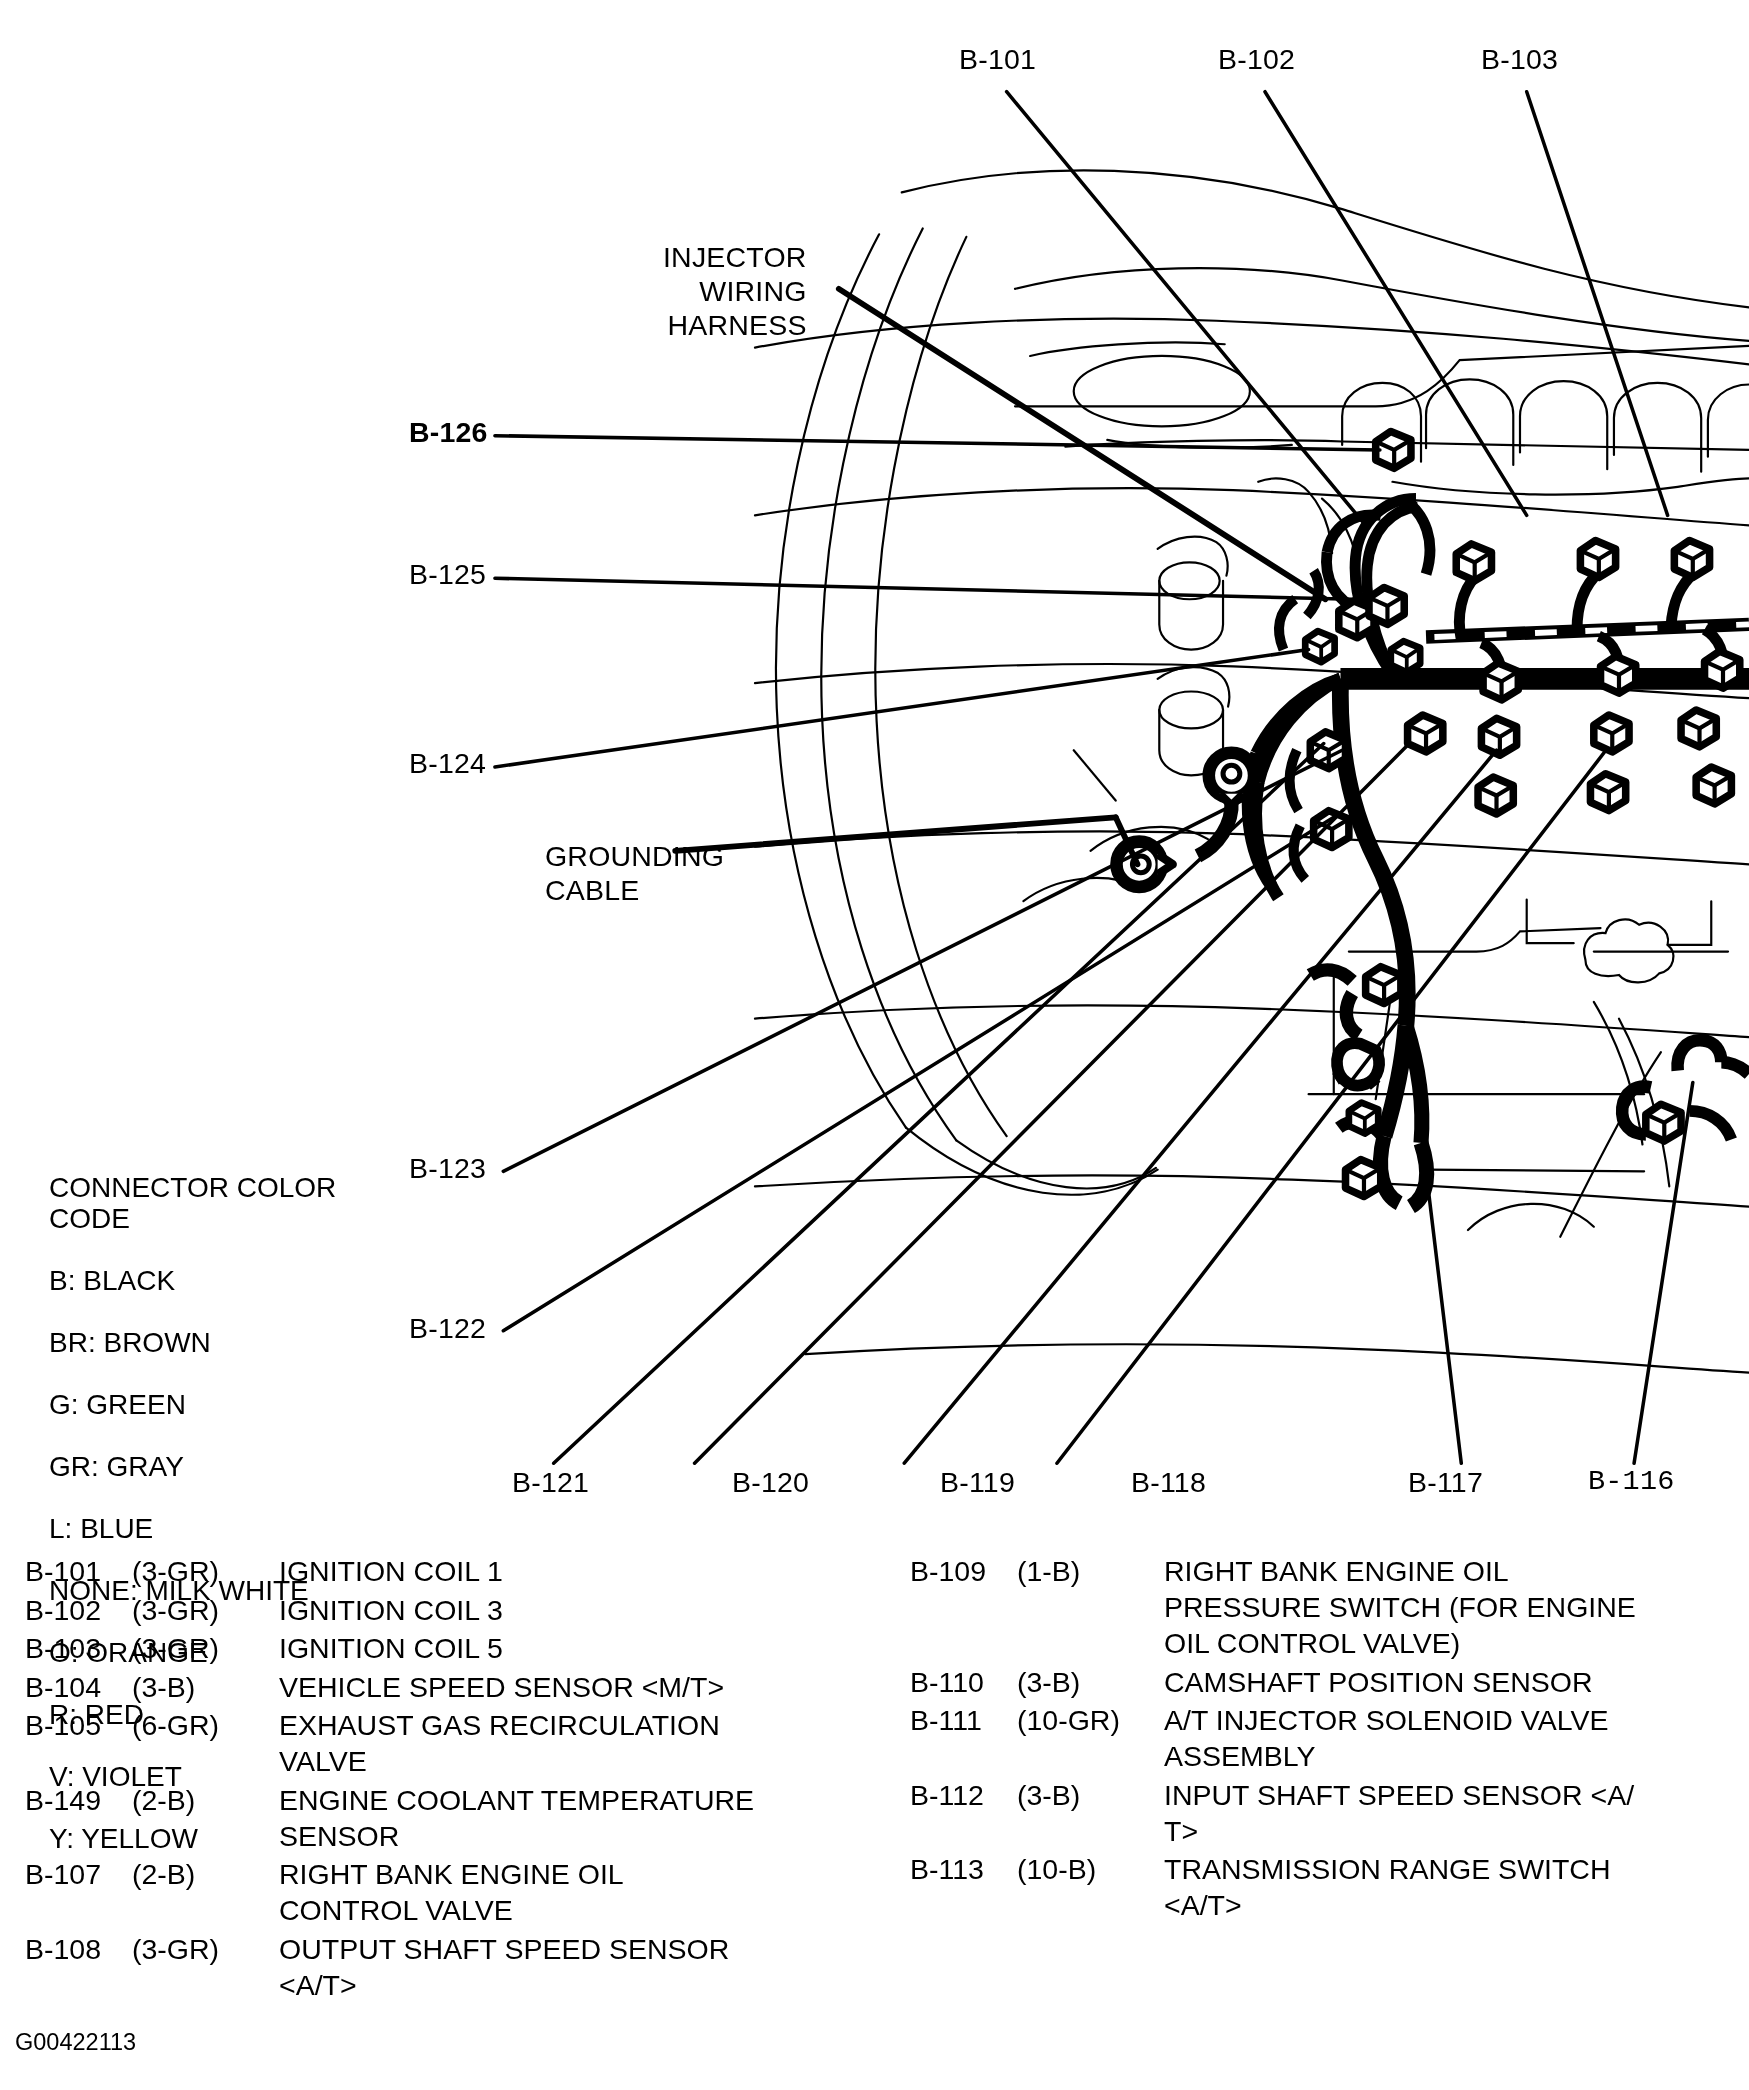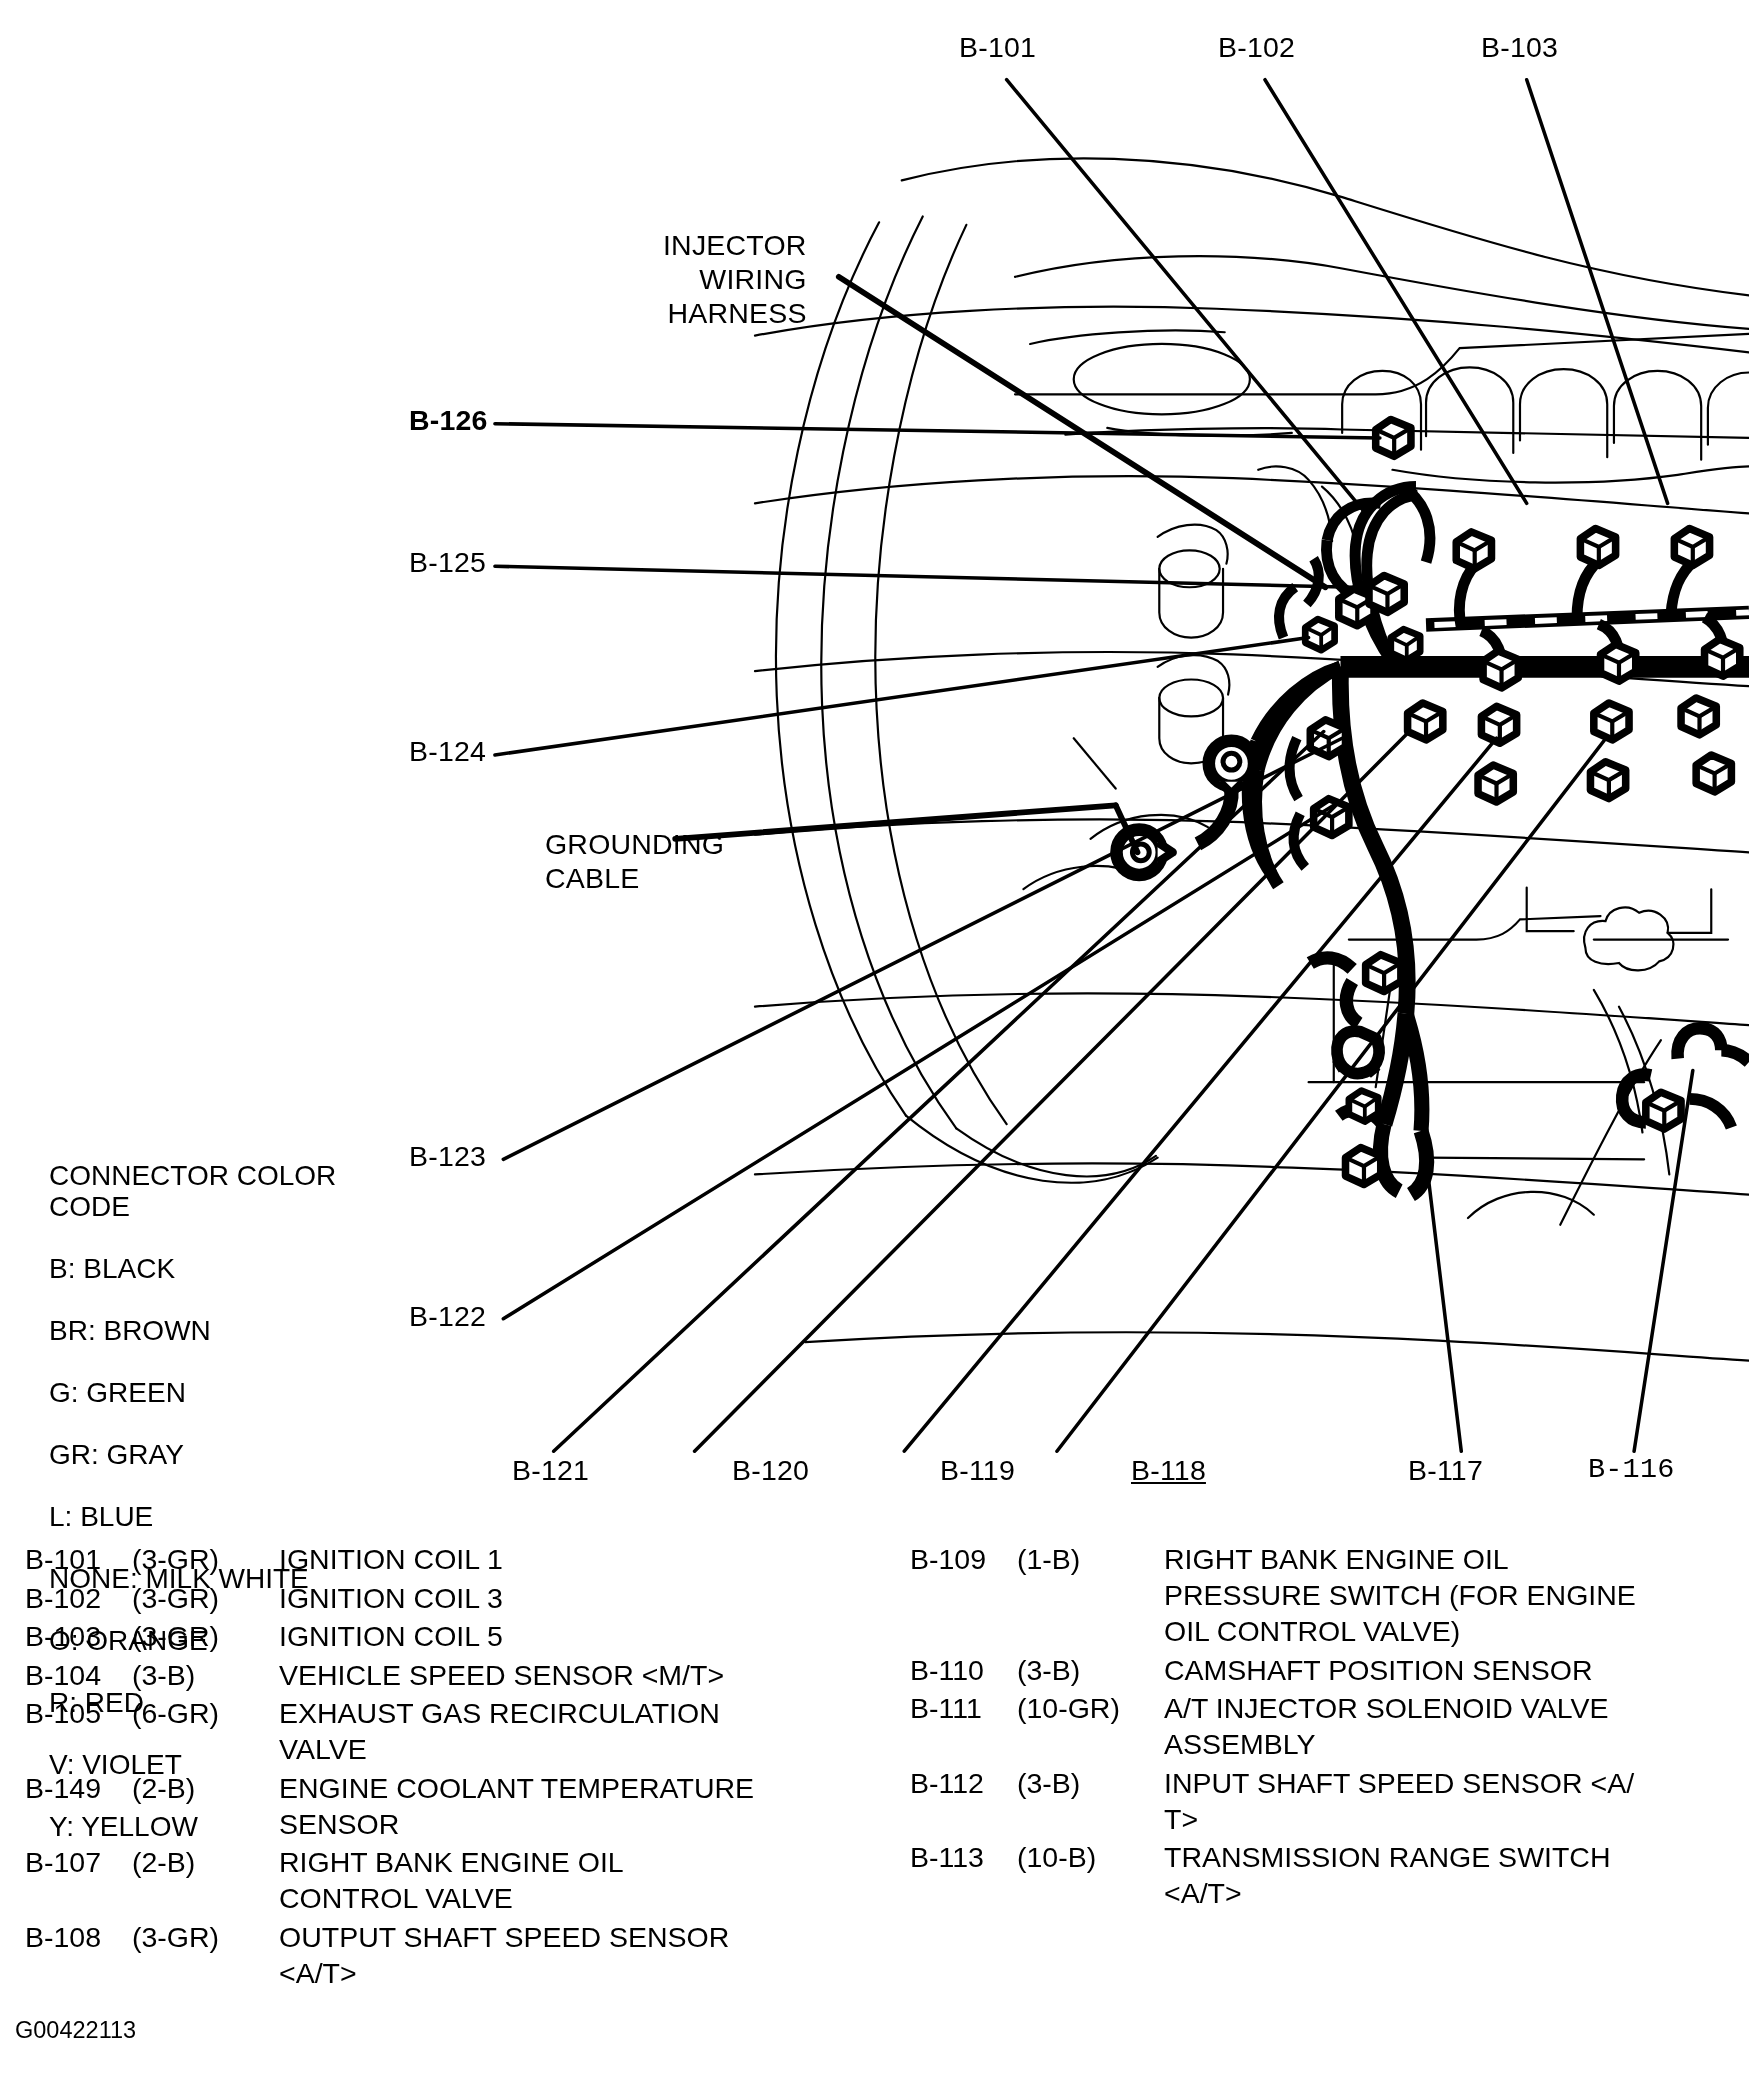--- a/index.html
+++ b/index.html
@@ -11,21 +11,21 @@
   body {
     width: 1749px;
     height: 2090px;
     position: relative;
     font-family: "Liberation Sans", sans-serif;
     color: #000000;
     overflow: hidden;
   }
   #page {
     position: absolute;
-    left: 0; top: 0;
+    left: 0; top: 12px;
     width: 1749px;
     height: 2048px;
   }
   
   #illustration {
     position: absolute;
     left: 0; top: 0;
     width: 1749px;
     height: 1510px;
   }
@@ -391,21 +391,21 @@
 
   <div class="callout multiline" style="left:545px; top:827px;">GROUNDING
 CABLE</div>
 
   <div class="callout" style="left:409px; top:1139px;">B-123</div>
   <div class="callout" style="left:409px; top:1299px;">B-122</div>
 
   <div class="callout" style="left:512px; top:1453px;">B-121</div>
   <div class="callout" style="left:732px; top:1453px;">B-120</div>
   <div class="callout" style="left:940px; top:1453px;">B-119</div>
-  <div class="callout" style="left:1131px; top:1453px;text-decoration:underline;">B-118</div>
+  <div class="callout" style="left:1131px; top:1453px;">B-118</div>
   <div class="callout" style="left:1408px; top:1453px;">B-117</div>
   <div class="callout" style="left:1588px; top:1453px;font-family:Liberation Mono, monospace;">B-116</div>
 
   <div id="color-code">
     <span class="cc-line">CONNECTOR COLOR
 CODE</span>
     <span class="cc-line">B: BLACK</span>
     <span class="cc-line">BR: BROWN</span>
     <span class="cc-line">G: GREEN</span>
     <span class="cc-line">GR: GRAY</span>

